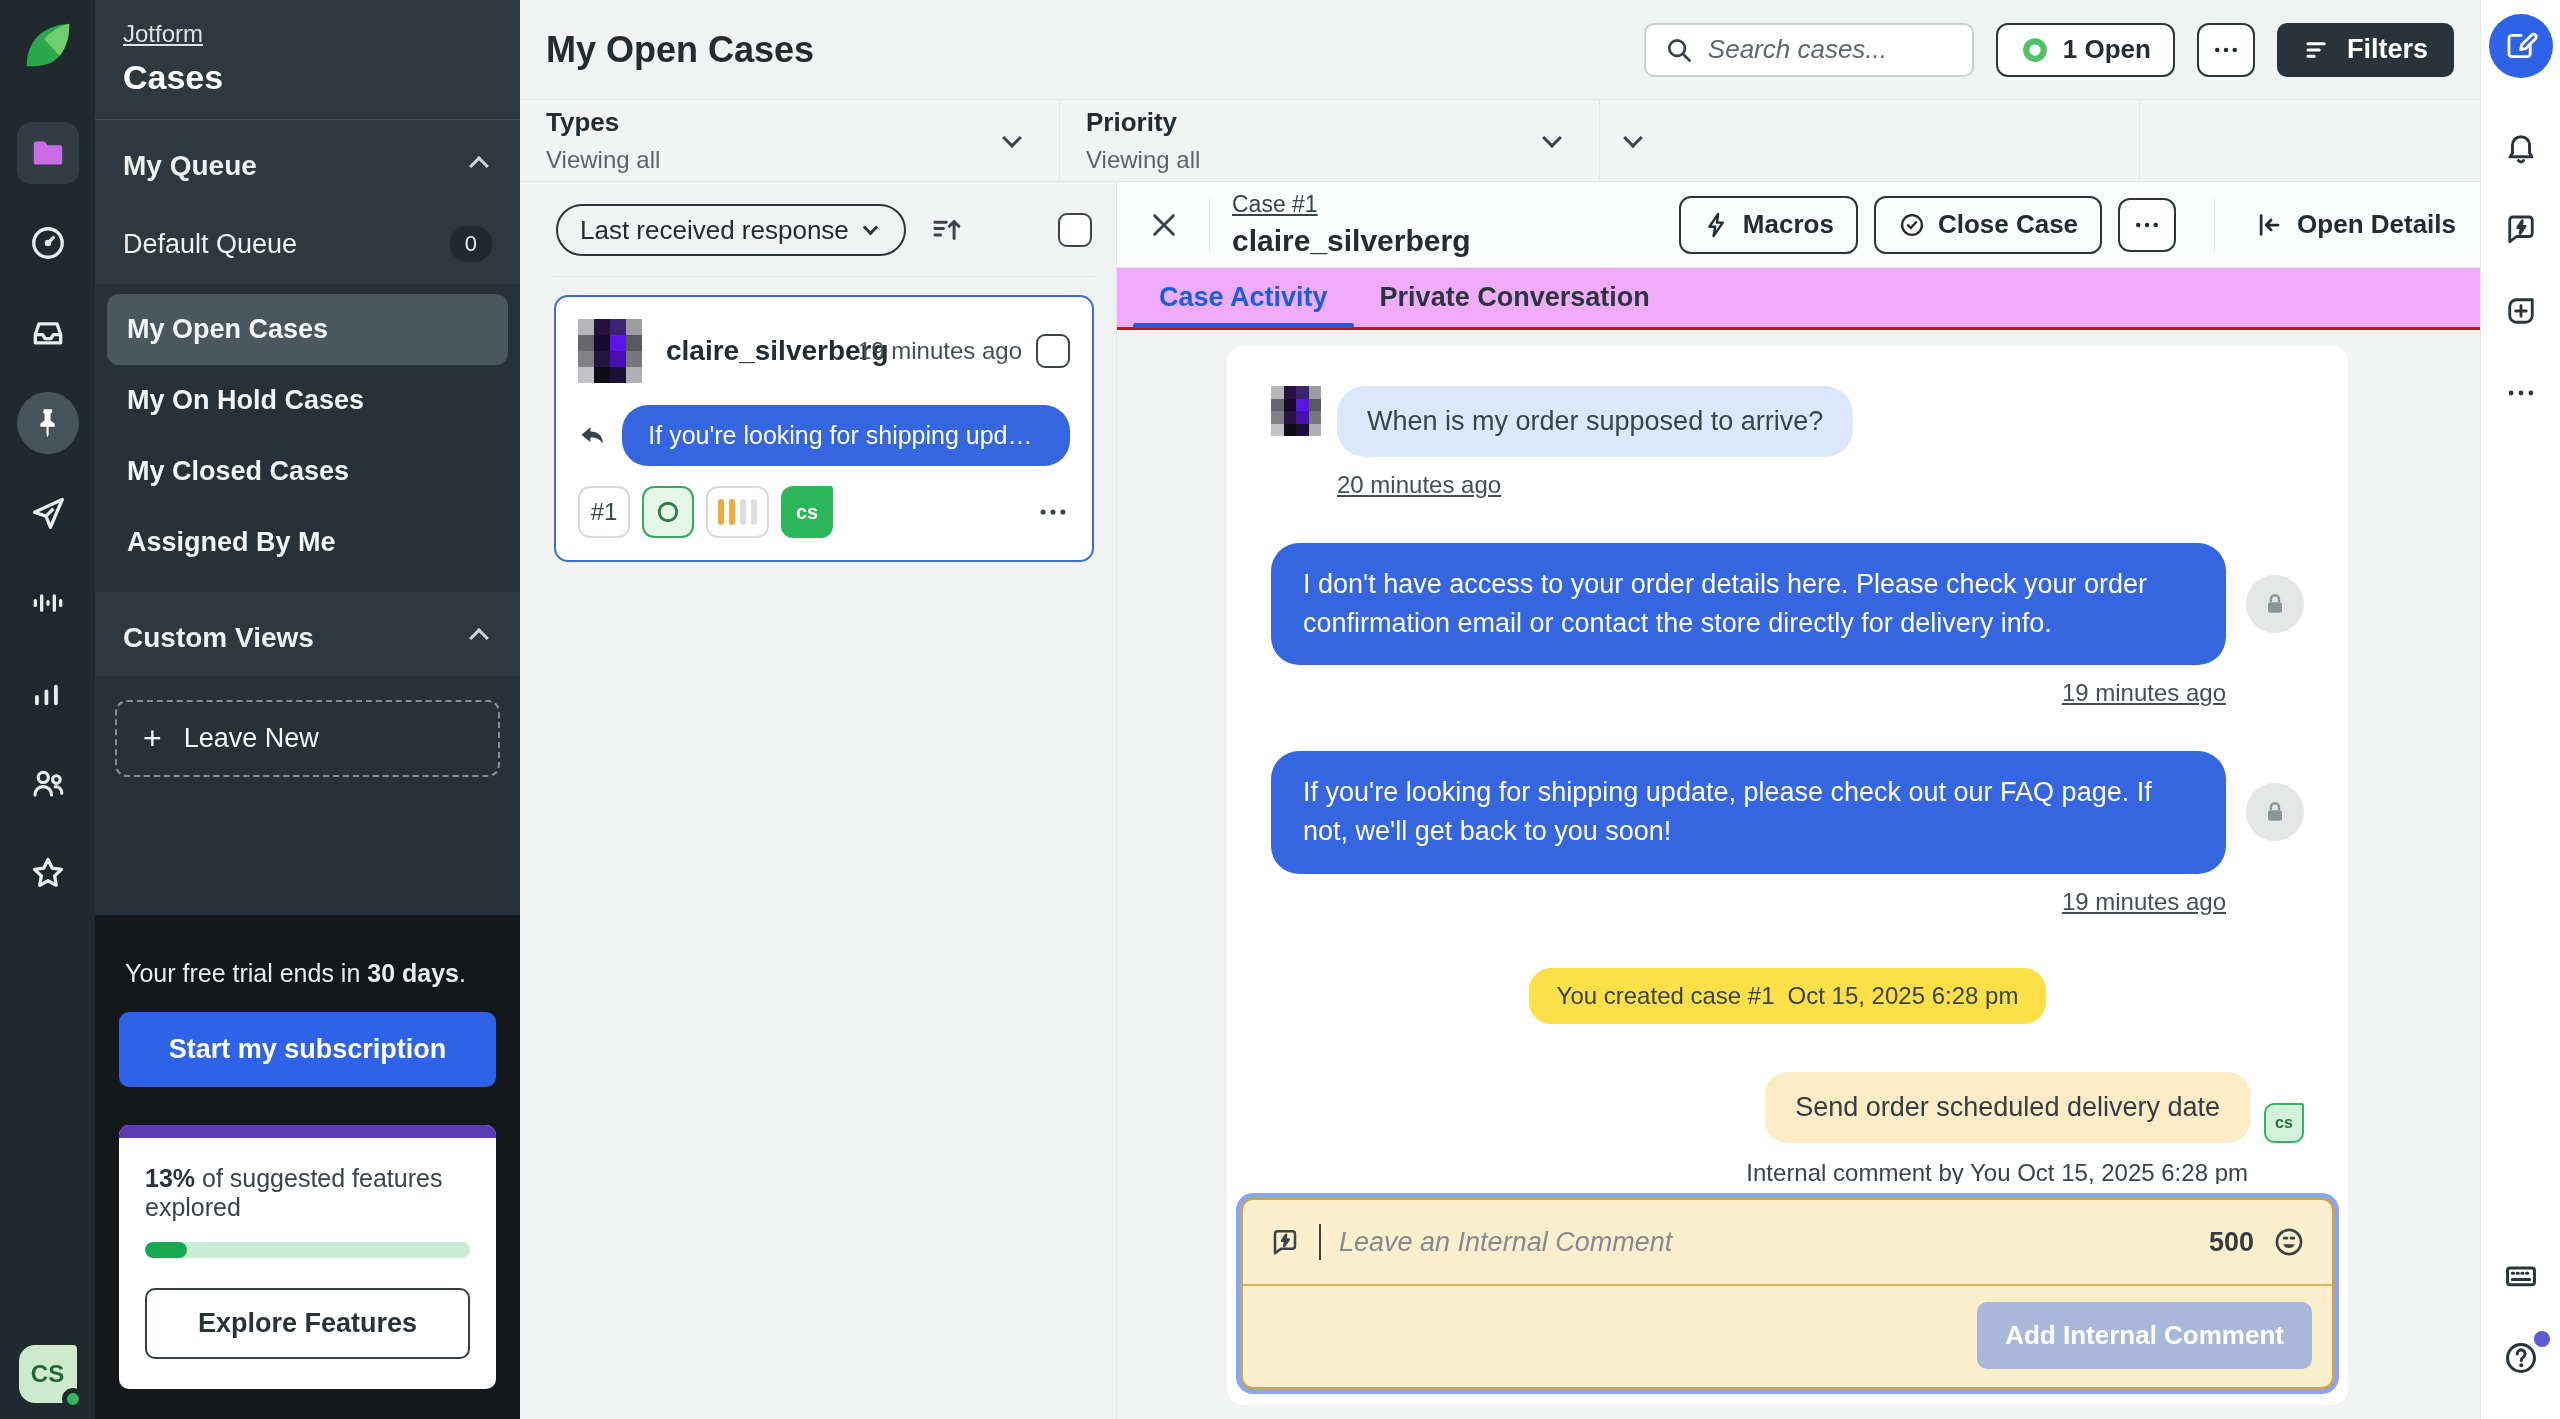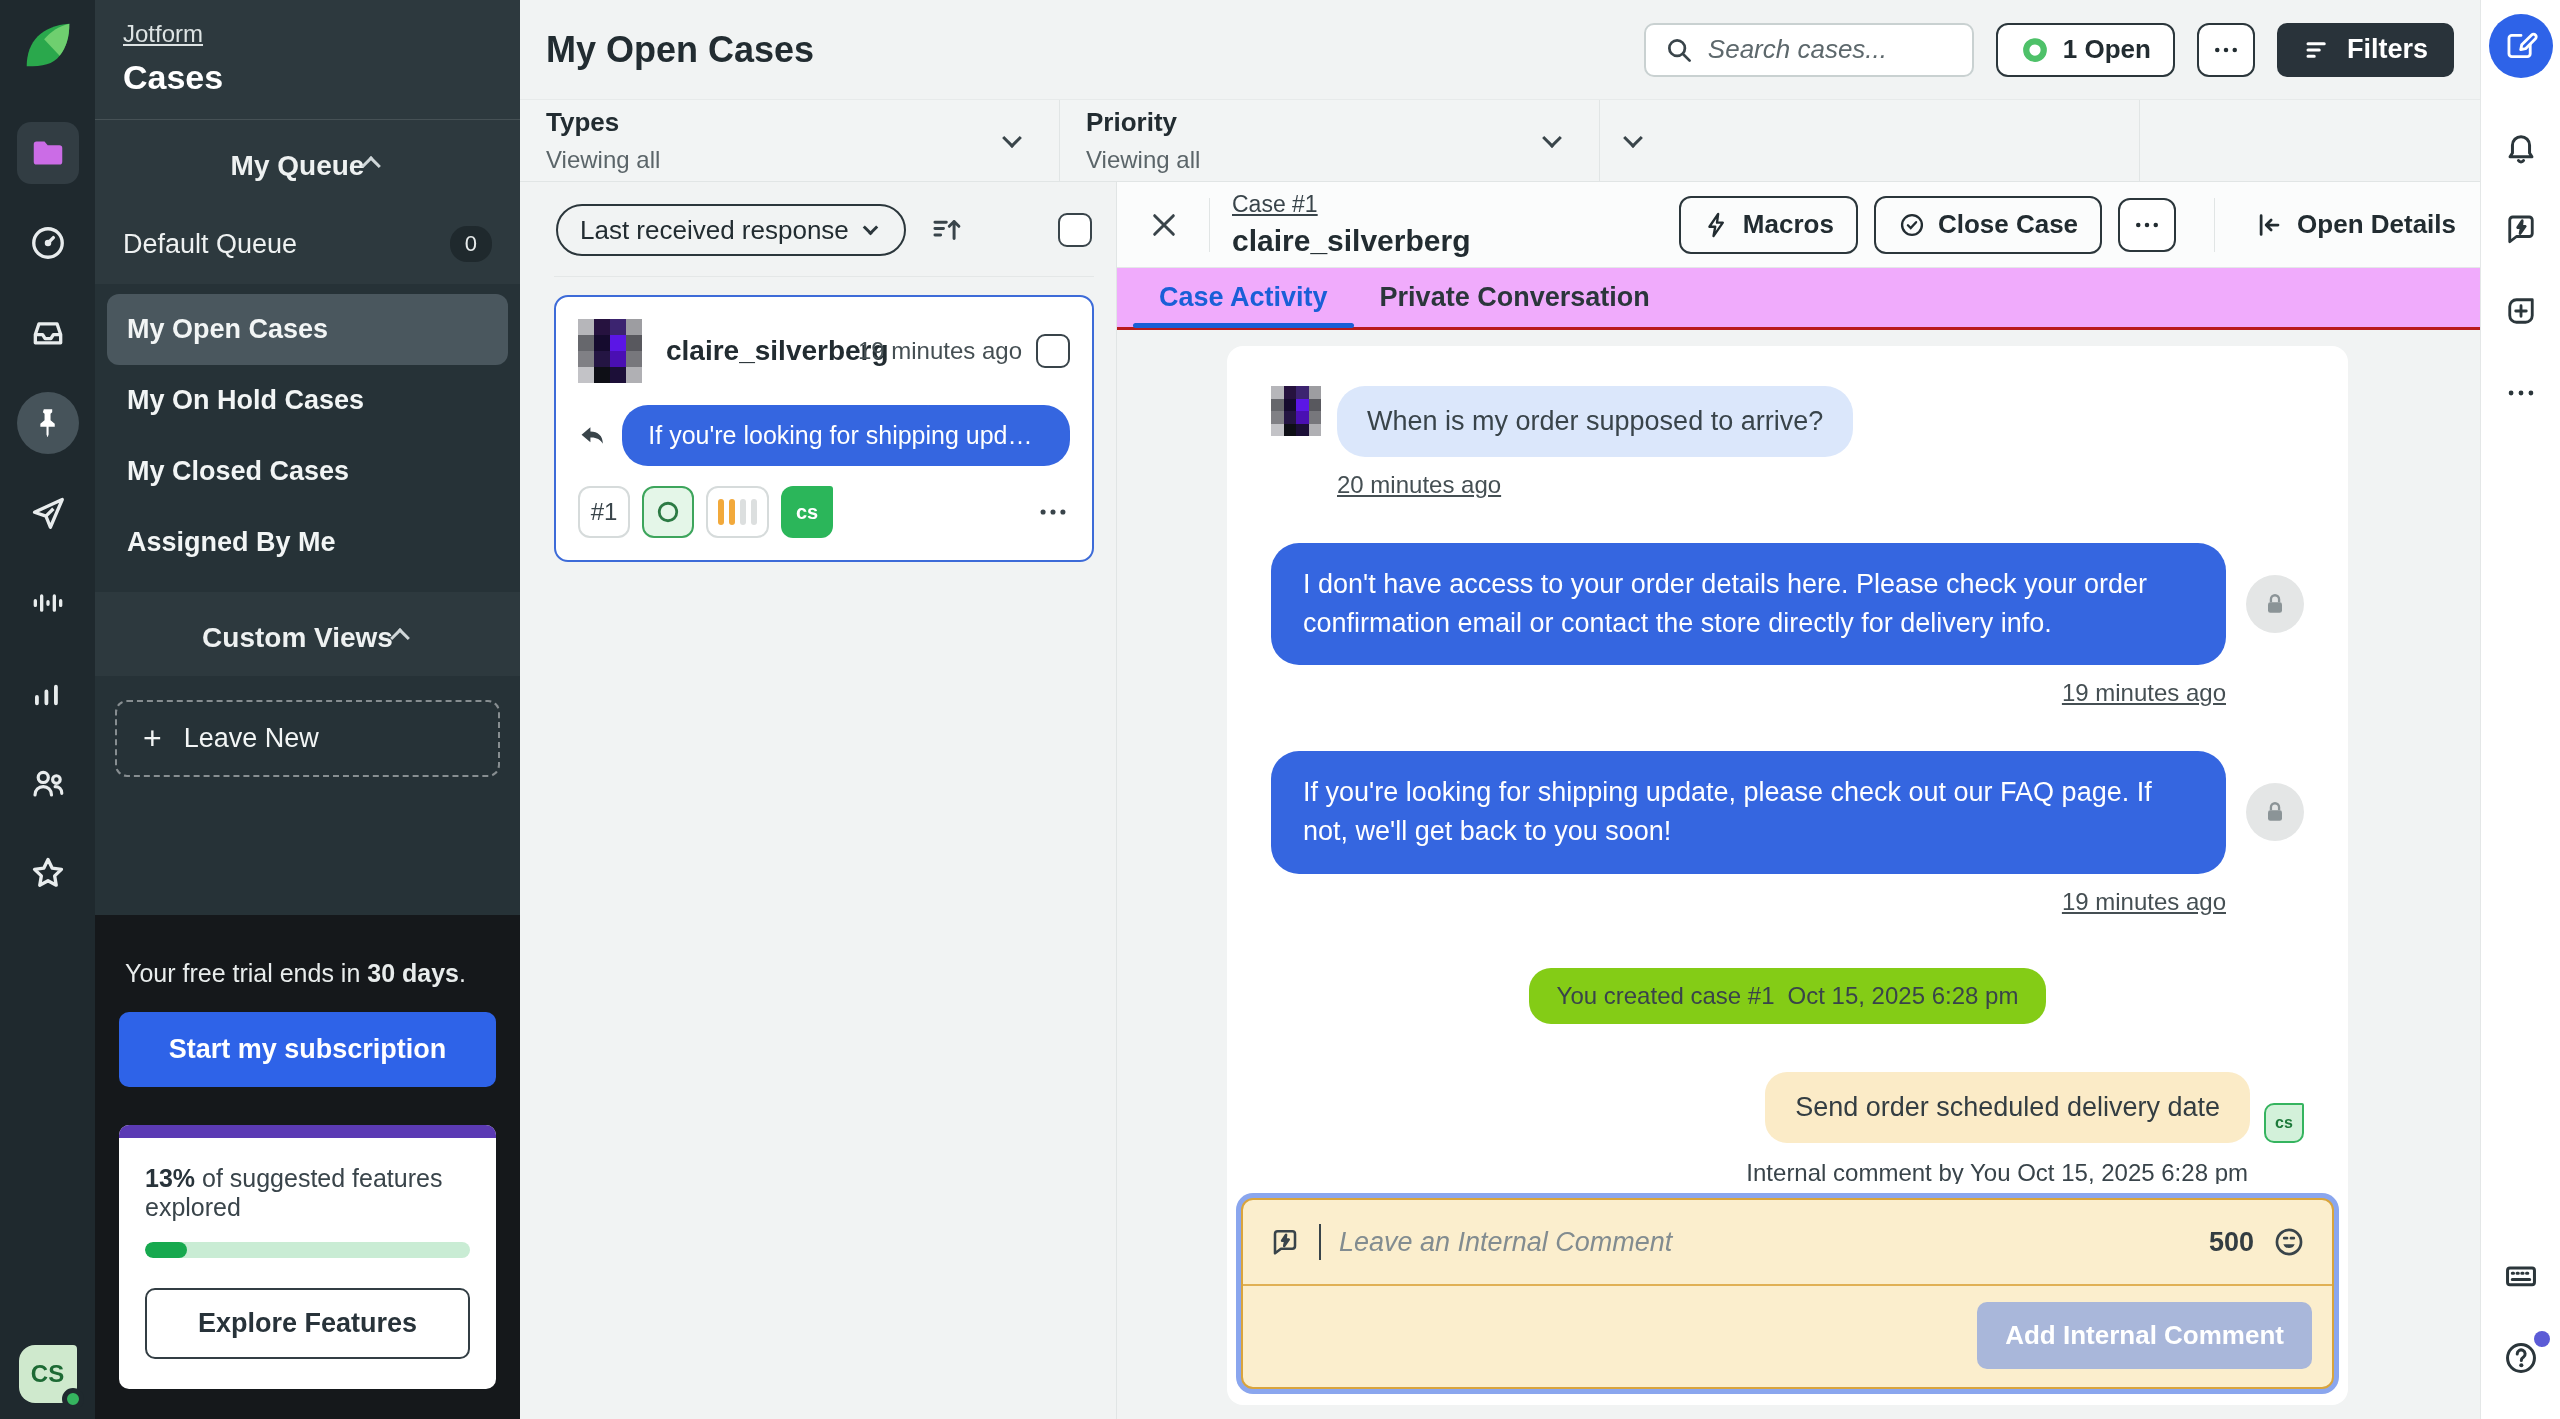--- a/index.html
+++ b/index.html
@@ -15,21 +15,21 @@
   .rail-ic.pin-active { background:#46535a; border-radius:50%; }
   .rail-spacer { flex:1; }
   .me-avatar { width:58px; height:58px; background:#cfe9cd; color:#1d6a34; font-weight:bold; font-size:24px; display:flex; align-items:center; justify-content:center; border-radius:16px 4px 16px 16px; position:relative; cursor:pointer; }
   .me-avatar .dot { position:absolute; right:-7px; bottom:-7px; width:22px; height:22px; border-radius:50%; background:#35b45f; border:5px solid #1f292e; }
 
   
   .sidebar { width:425px; background:#2d393e; color:#eef1f1; display:flex; flex-direction:column; flex-shrink:0; }
   .sb-top { padding:20px 28px 22px; border-bottom:1px solid rgba(255,255,255,.12); }
   .sb-breadcrumb { font-size:24px; color:#dde3e3; text-decoration:underline; cursor:pointer; display:inline-block; margin-bottom:10px; }
   .sb-title { font-size:34px; font-weight:bold; color:#fff; }
-  .sb-section-head { display:flex; align-items:center; justify-content:center; padding:30px 28px 22px; font-size:28px; font-weight:bold; cursor:pointer; }
+  .sb-section-head { display:flex; align-items:center; justify-content:space-between; padding:30px 28px 22px; font-size:28px; font-weight:bold; cursor:pointer; }
   .chev { width:14px; height:14px; border-right:3px solid #cfd6d8; border-bottom:3px solid #cfd6d8; transform:rotate(-135deg); margin-right:6px; }
   .chev.down { transform:rotate(45deg); margin-top:-6px; }
   .sb-row { display:flex; align-items:center; justify-content:space-between; padding:22px 28px; font-size:27px; color:#eef1f1; cursor:pointer; }
   .sb-badge { background:#1f292d; color:#e8ecec; font-size:22px; padding:5px 15px; border-radius:17px; }
   .sb-group { background:#263237; padding:10px 12px 14px; }
   .sb-item { padding:20px 20px; font-size:27px; font-weight:600; border-radius:12px; cursor:pointer; color:#f2f5f5; }
   .sb-item.active { background:#4a575e; }
   .sb-create-wrap { background:#263237; padding:24px 20px 30px; flex:1; }
   .sb-create { border:2px dashed rgba(255,255,255,.45); border-radius:12px; display:flex; align-items:center; gap:22px; padding:18px 26px; font-size:27px; cursor:pointer; color:#f2f5f5; }
   .plus-glyph { font-size:32px; font-weight:400; }
@@ -110,21 +110,21 @@
   .chat-card { flex:1; background:#fff; border-radius:16px; margin:16px 132px 14px 110px; display:flex; flex-direction:column; min-height:0; }
   .messages { flex:1; padding:40px 44px 10px; display:flex; flex-direction:column; min-height:0; overflow:hidden; }
   .msg-in { display:flex; gap:16px; align-items:flex-start; }
   .px-avatar.sm { width:50px; height:50px; }
   .bubble-in { background:#dbe7fb; color:#39444a; font-size:27px; padding:20px 30px; border-radius:28px; }
   .msg-time { font-size:24px; color:#454f53; text-decoration:underline; cursor:pointer; margin:14px 0 0 66px; }
   .msg-out { display:flex; gap:20px; align-items:center; margin-top:44px; }
   .bubble-out { flex:1; background:#3566e0; color:#fff; font-size:27px; line-height:1.45; padding:22px 32px; border-radius:28px; }
   .lock-avatar { width:58px; height:58px; border-radius:50%; background:#e4e6e6; display:flex; align-items:center; justify-content:center; flex-shrink:0; }
   .msg-time.right { align-self:flex-end; margin:14px 78px 0 0; }
-  .sys-chip { align-self:center; background:#84cc16; border-radius:22px; padding:14px 28px; font-size:24px; color:#39444a; margin-top:52px; display:flex; gap:13px;text-align:right; }
+  .sys-chip { align-self:center; background:#fde047; border-radius:22px; padding:14px 28px; font-size:24px; color:#39444a; margin-top:52px; display:flex; gap:13px;text-align:right; }
   .internal { align-self:flex-end; margin-top:48px; display:flex; flex-direction:column; align-items:flex-end; }
   .internal-row { display:flex; align-items:center; gap:14px; }
   .bubble-note { background:#fbebc7; color:#333d42; font-size:27px; padding:20px 30px; border-radius:22px; }
   .cs-mini { width:40px; height:40px; background:#d3f1da; border:2px solid #35b45f; border-radius:10px 2px 10px 10px; color:#1d7a3a; font-size:16px; font-weight:bold; display:flex; align-items:center; justify-content:center; align-self:flex-end; }
   .internal-meta { font-size:24px; color:#39444a; margin:16px 56px 0 0; }
 
   
   .composer { margin:14px 14px 16px; border:2.5px solid #d9a43c; background:#fbeecd; border-radius:12px; box-shadow:0 0 0 5px #8aa6ee; flex-shrink:0; }
   .composer-top { display:flex; align-items:center; gap:18px; padding:24px 26px; }
   .caret { width:2px; height:36px; background:#39444a; }

